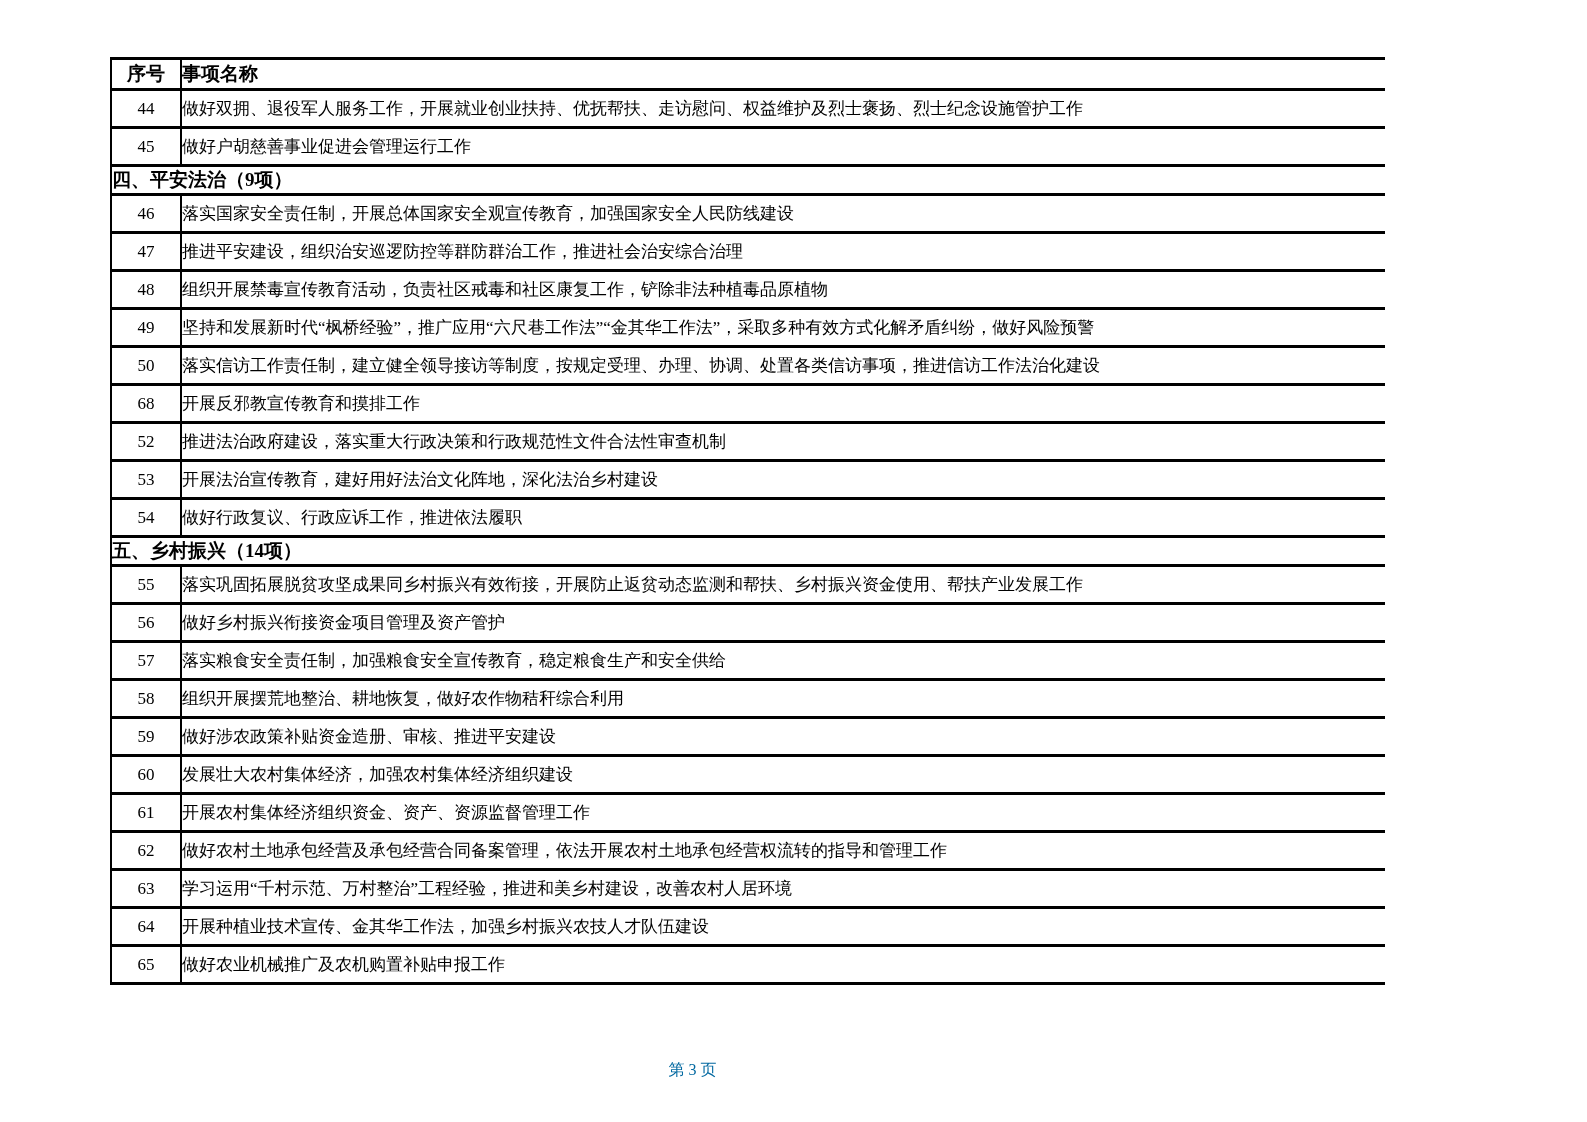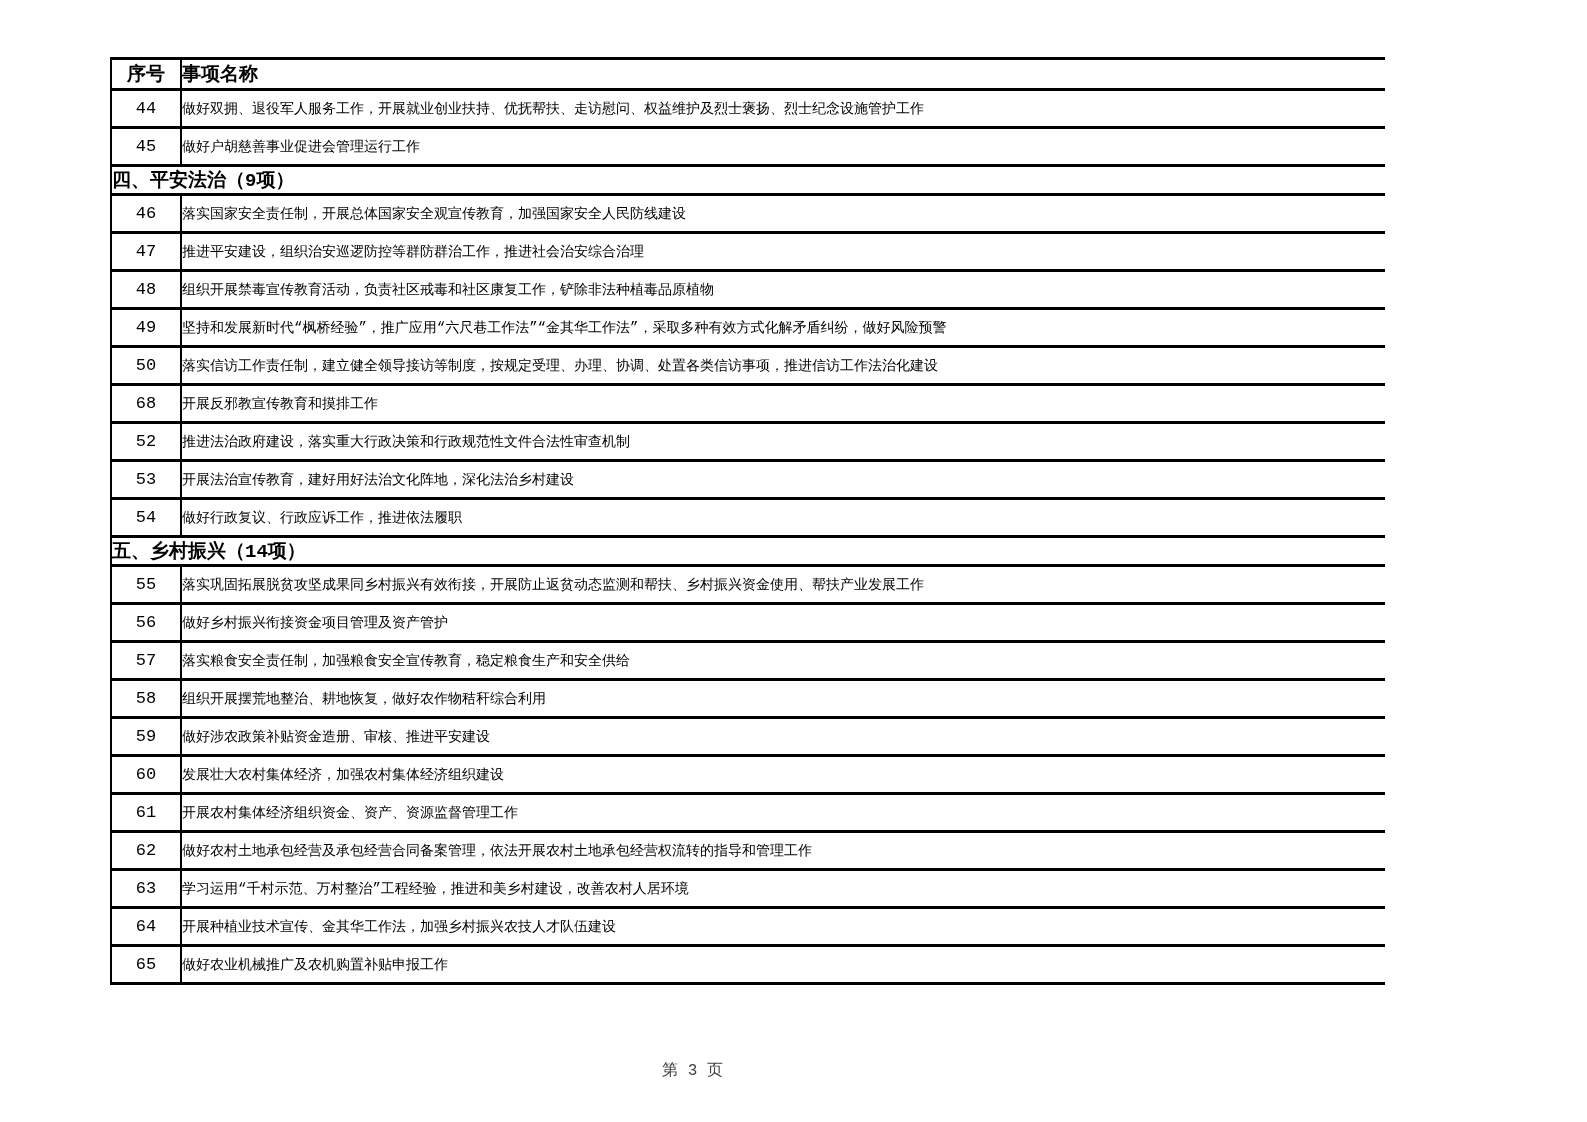--- a/index.html
+++ b/index.html
@@ -5,21 +5,21 @@
   html, body {
     margin: 0;
     padding: 0;
     background: #ffffff;
   }
   .page {
     position: relative;
     width: 1385px;
     height: 1122px;
     background: #ffffff;
-    font-family: Liberation Mono, monospace;
+    font-family: Liberation Serif, serif;
     color: #000000;
     overflow: hidden;
   }
   table.items-table {
     position: absolute;
     left: 110px;
     top: 57px;
     width: 1366px;
     table-layout: fixed;
     border-collapse: collapse;
@@ -47,36 +47,36 @@
     font-weight: bold;
     text-align: left;
   }
   tr.item { height: 38px; }
   tr.section { height: 28px; margin-top: 44px; }
   td.num {
     text-align: center;
     font-size: 17px;
   }
   td.text {
-    font-size: 14px;
+    font-size: 17px;
     padding-left: 5px;
   }
   td.section-cell {
     font-size: 19px;
     font-weight: bold;
     padding-left: 3px;
   }
   .footer {
     position: absolute;
     left: 0;
     top: 1060px;
     width: 100%;
     text-align: center;
     font-size: 16px;
-    color: #404040;
+    color: #0369a1;
   }
 </style>
 </head>
 <body>
 
 <div class="page">
   <table class="items-table">
     <colgroup>
       <col class="col-num">
       <col class="col-name">

